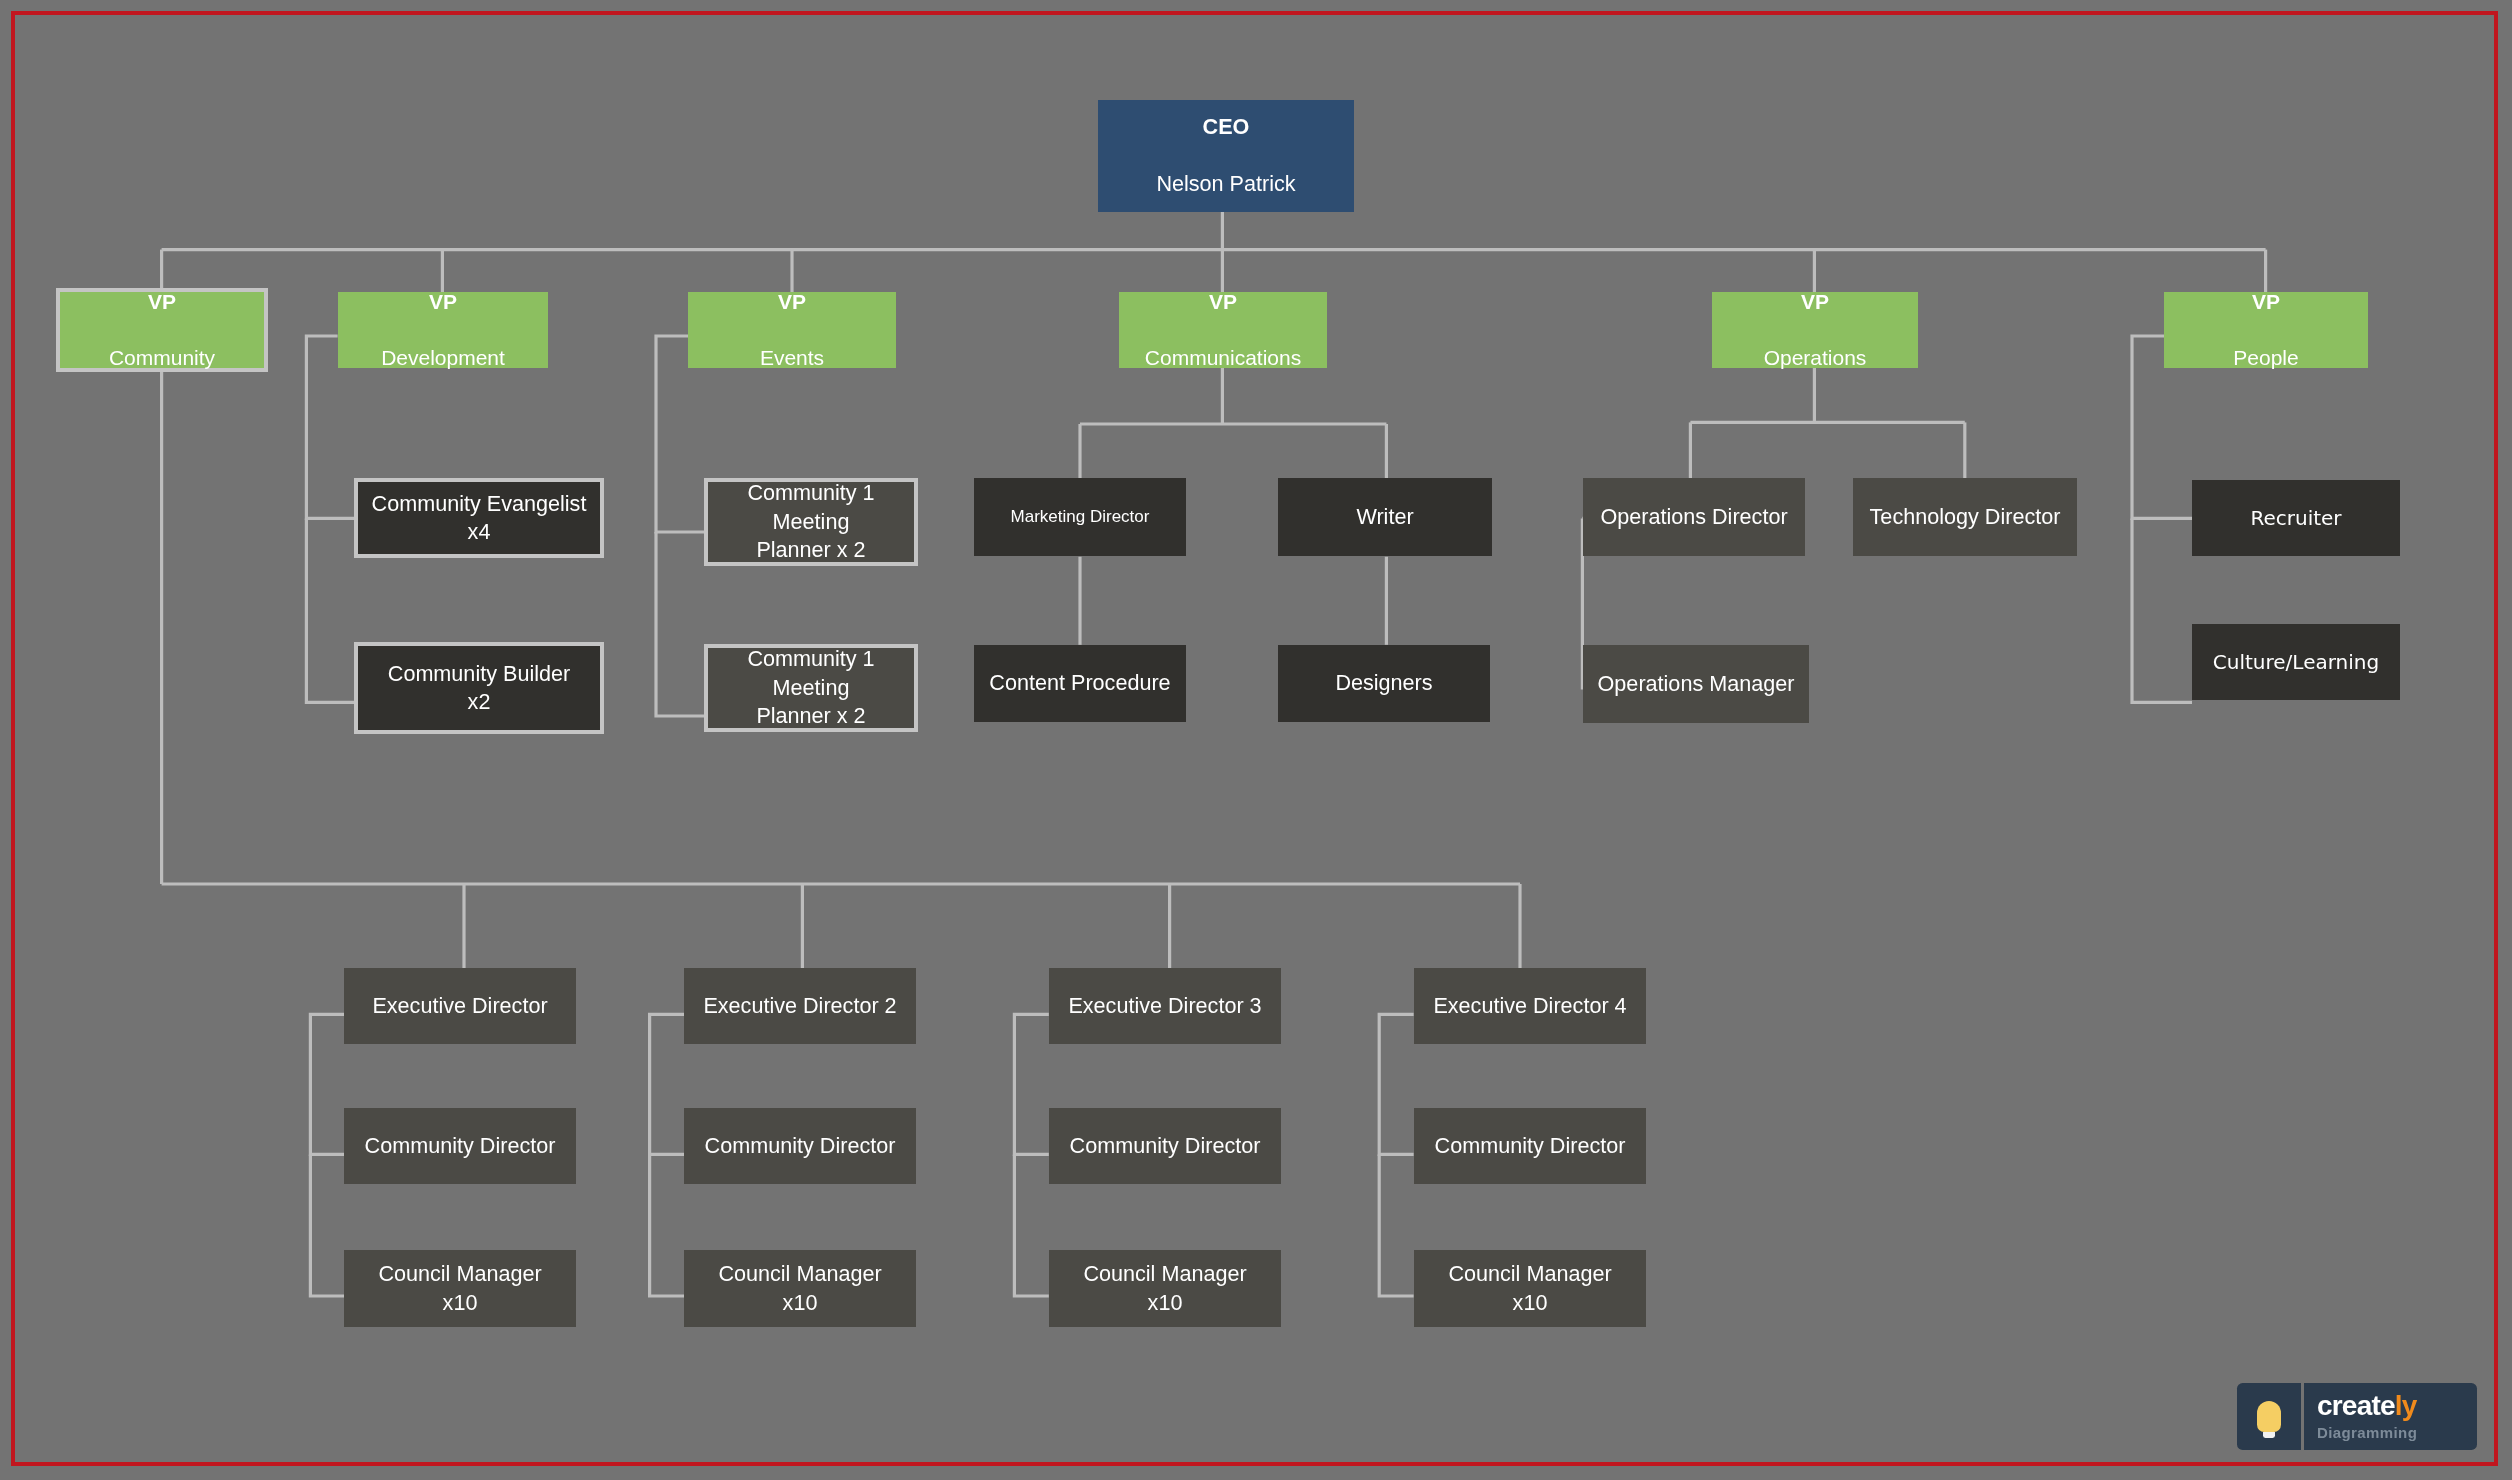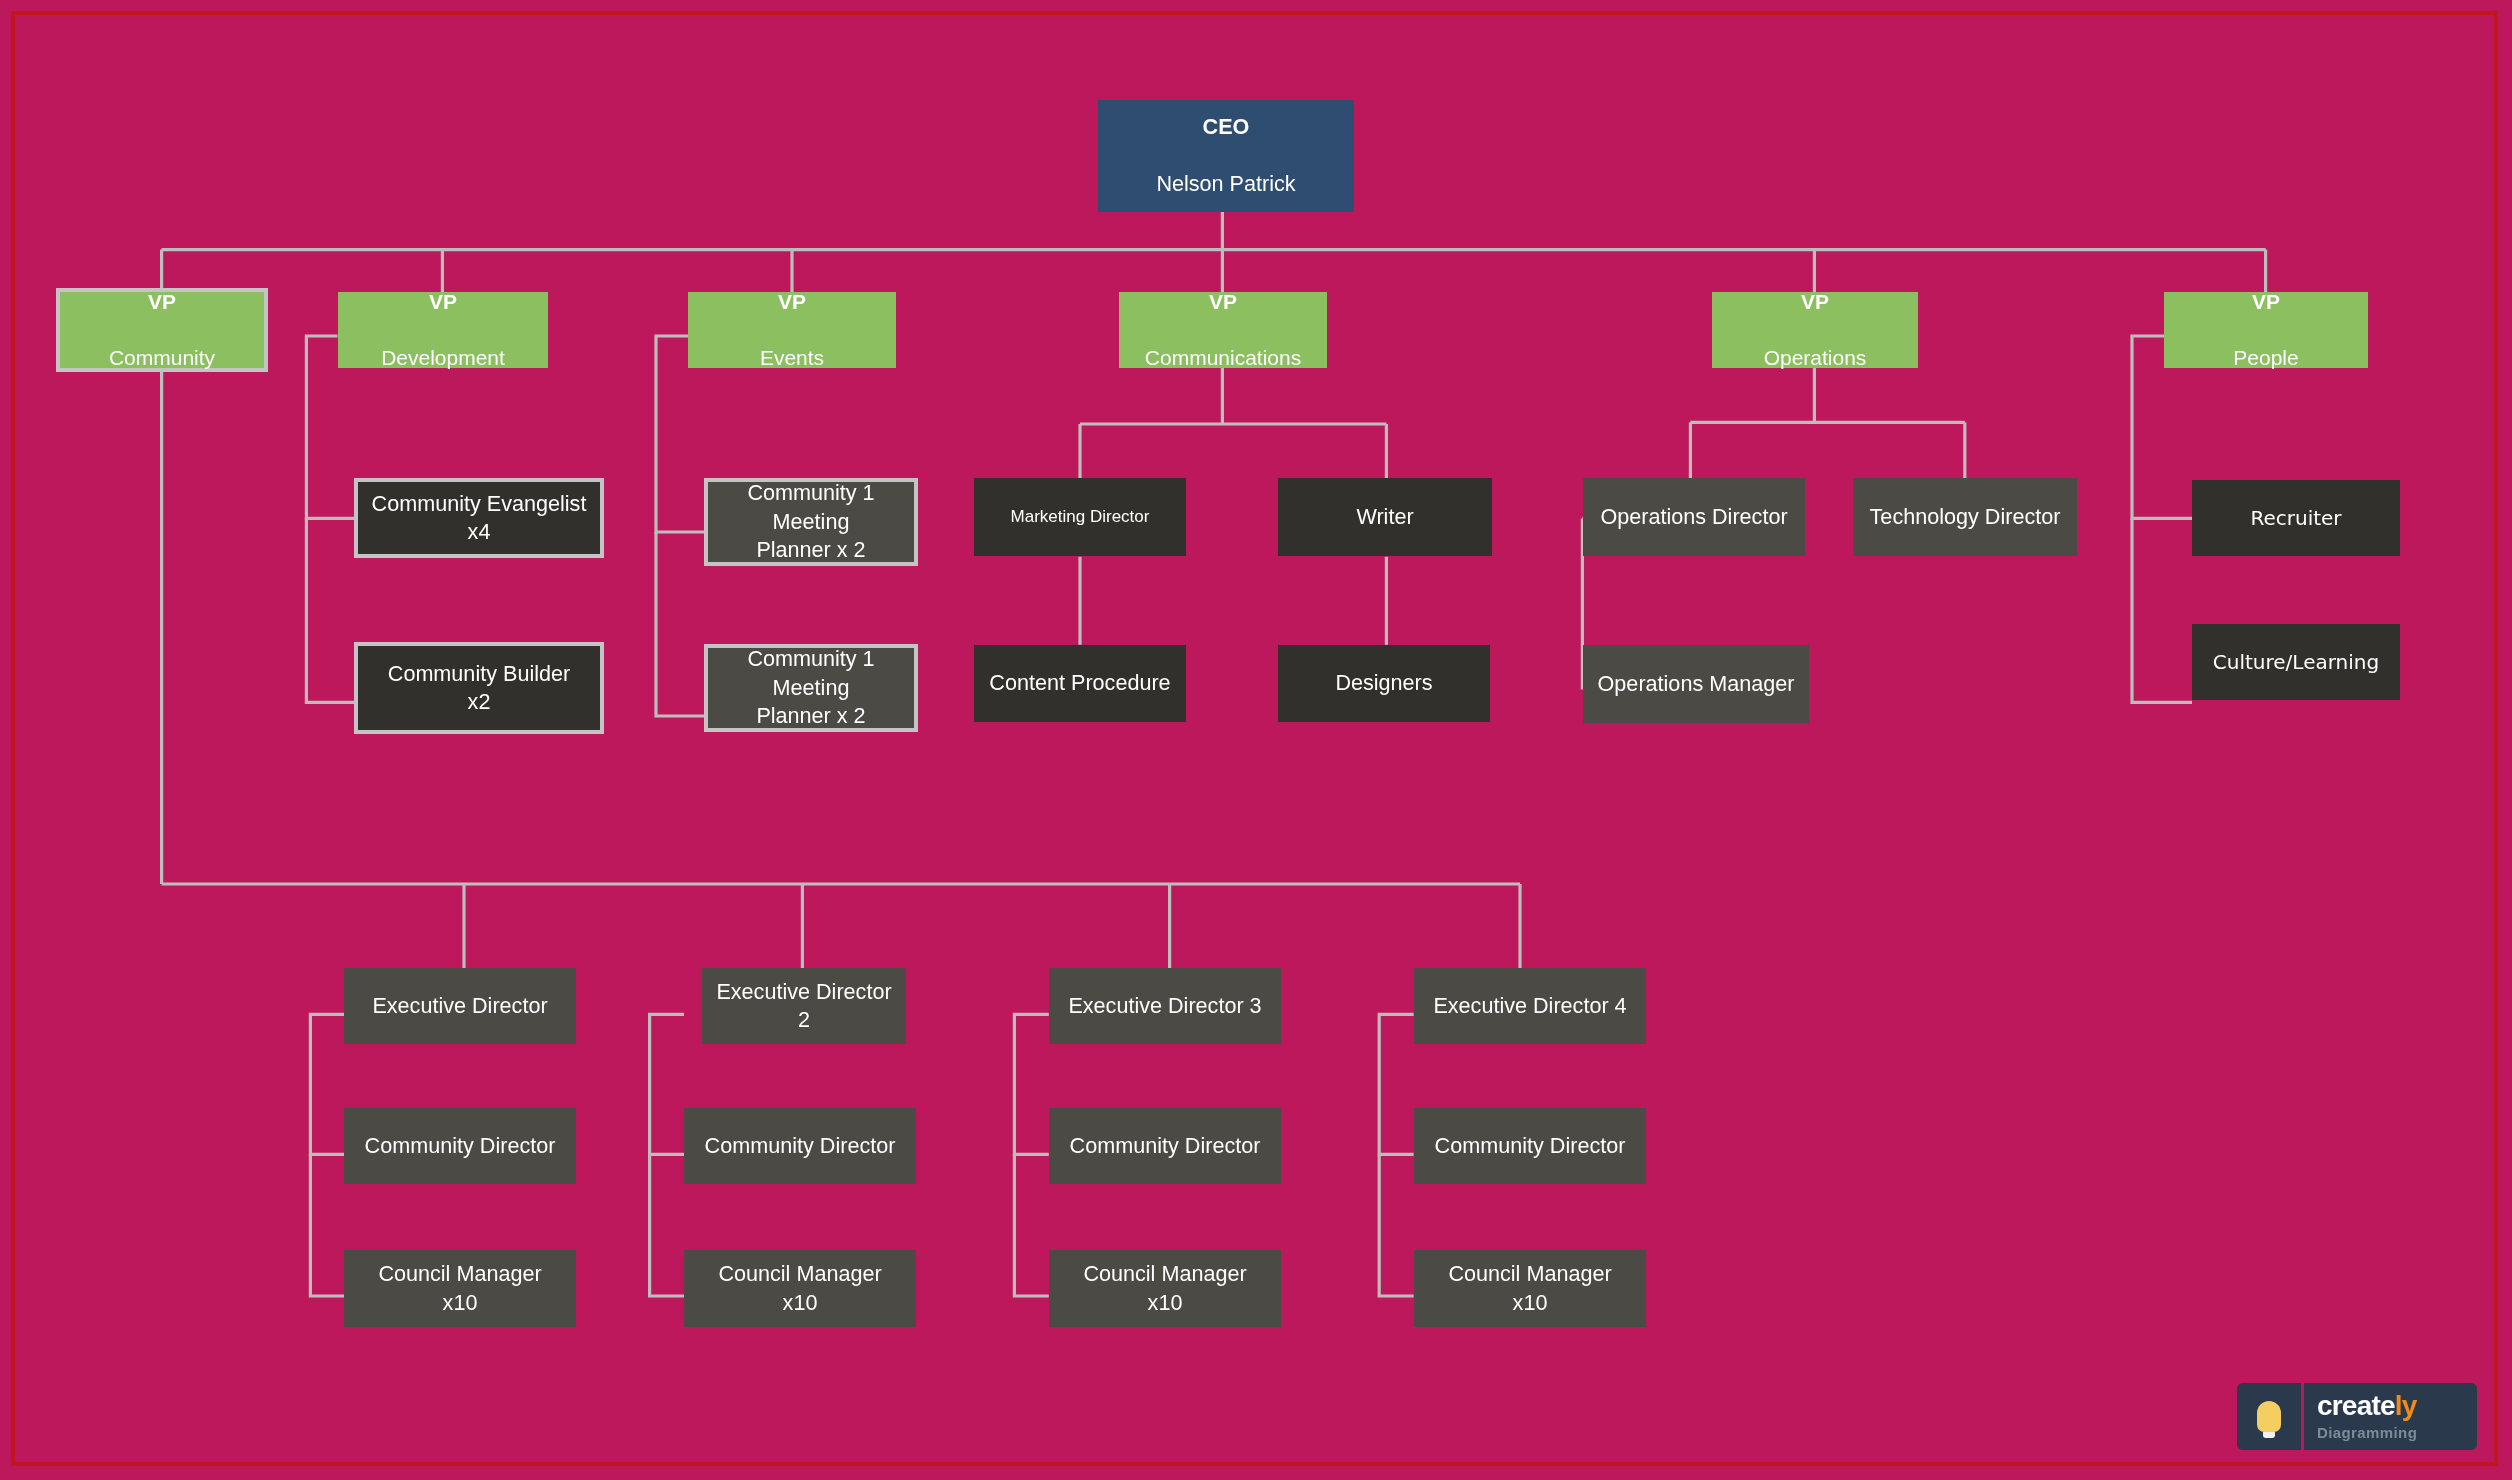--- a/index.html
+++ b/index.html
@@ -5,21 +5,21 @@
 <style>
   html, body {
     margin: 0;
     padding: 0;
     background: #ffffff;
   }
   #canvas {
     position: relative;
     width: 2512px;
     height: 1480px;
-    background: #be185d;
+    background: #737373;
     overflow: hidden;
     font-family: "Liberation Sans", sans-serif;
   }
   #frame {
     position: absolute;
     left: 11.2px;
     top: 11.2px;
     width: 2487px;
     height: 1455px;
     border: 4px solid #c1161f;
@@ -276,21 +276,21 @@
   <div class="node dark2" style="left:1853px; top:478px; width:224px; height:78px;">Technology Director</div>
 
   <div class="node dark2" style="left:1583px; top:645px; width:226px; height:78px;">Operations Manager</div>
 
   <div class="node dark dejavu" style="left:2192px; top:480px; width:208px; height:76px;">Recruiter</div>
 
   <div class="node dark dejavu" style="left:2192px; top:624px; width:208px; height:76px;">Culture/Learning</div>
 
   <div class="node dark2" style="left:344px; top:968px; width:232px; height:76px;">Executive Director</div>
 
-  <div class="node dark2" style="left:702px; top:968px; width:204px; height:76px;">Executive Director 2</div>
+  <div class="node dark2" style="left:684px; top:968px; width:232px; height:76px;text-align:right;">Executive Director 2</div>
 
   <div class="node dark2" style="left:1049px; top:968px; width:232px; height:76px;">Executive Director 3</div>
 
   <div class="node dark2" style="left:1414px; top:968px; width:232px; height:76px;">Executive Director 4</div>
 
   <div class="node dark2" style="left:344px; top:1108px; width:232px; height:76px;">Community Director</div>
 
   <div class="node dark2" style="left:684px; top:1108px; width:232px; height:76px;">Community Director</div>
 
   <div class="node dark2" style="left:1049px; top:1108px; width:232px; height:76px;">Community Director</div>

